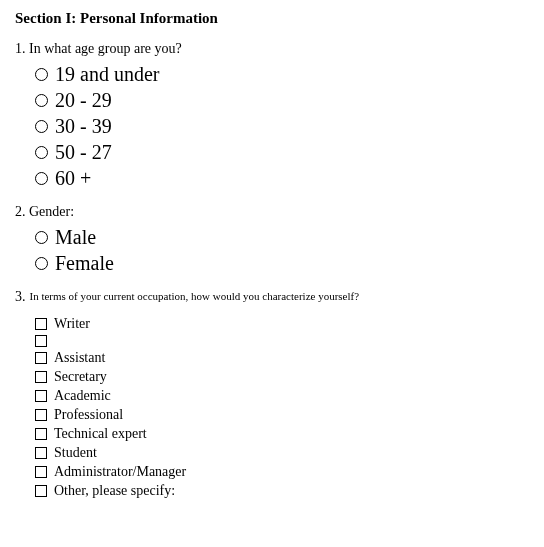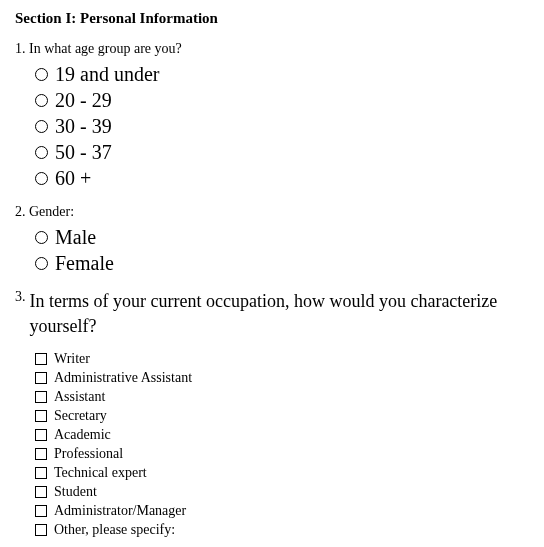--- a/index.html
+++ b/index.html
@@ -66,21 +66,21 @@
     }
 
     .checkbox-option {
       display: flex;
       align-items: center;
       margin-bottom: 3px;
       font-size: 14px;
     }
 
     .question3-label {
-      font-size: 18px;
+      font-size: 11px;
       margin-bottom: 6px;
       line-height: 1.4;
     }
 
     .q3-header {
       display: flex;
       gap: 4px;
       margin-bottom: 6px;
     }
 
@@ -104,21 +104,21 @@
       <div class="radio-option">
         <span class="radio-circle"></span>
         <span>20 - 29</span>
       </div>
       <div class="radio-option">
         <span class="radio-circle"></span>
         <span>30 - 39</span>
       </div>
       <div class="radio-option">
         <span class="radio-circle"></span>
-        <span>50 - 37</span>
+        <span>50 - 27</span>
       </div>
       <div class="radio-option">
         <span class="radio-circle"></span>
         <span>60 +</span>
       </div>
     </div>
 </div>
 
 <div class="question">
   <div class="question-label">2. Gender:</div>
@@ -139,21 +139,20 @@
     <span class="q-number">3.</span>
     <span class="question3-label">In terms of your current occupation, how would you characterize yourself?</span>
   </div>
   <div class="options">
   <div class="checkbox-option">
         <span class="checkbox-square"></span>
         <span>Writer</span>
       </div>
       <div class="checkbox-option">
         <span class="checkbox-square"></span>
-        <span>Administrative Assistant</span>
       </div>
       <div class="checkbox-option">
         <span class="checkbox-square"></span>
         <span>Assistant</span>
       </div>
       <div class="checkbox-option">
         <span class="checkbox-square"></span>
         <span>Secretary</span>
       </div>
       <div class="checkbox-option">

